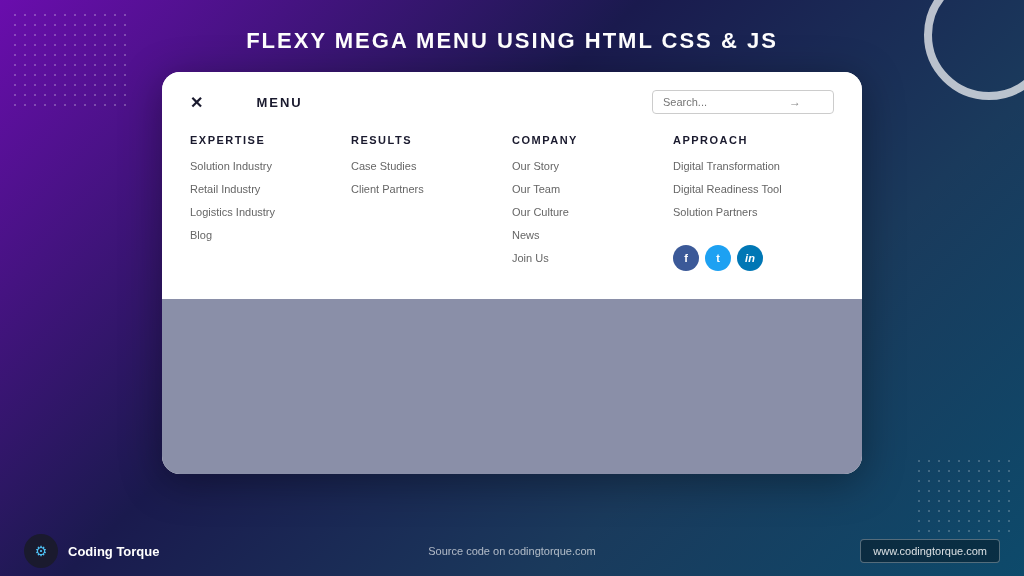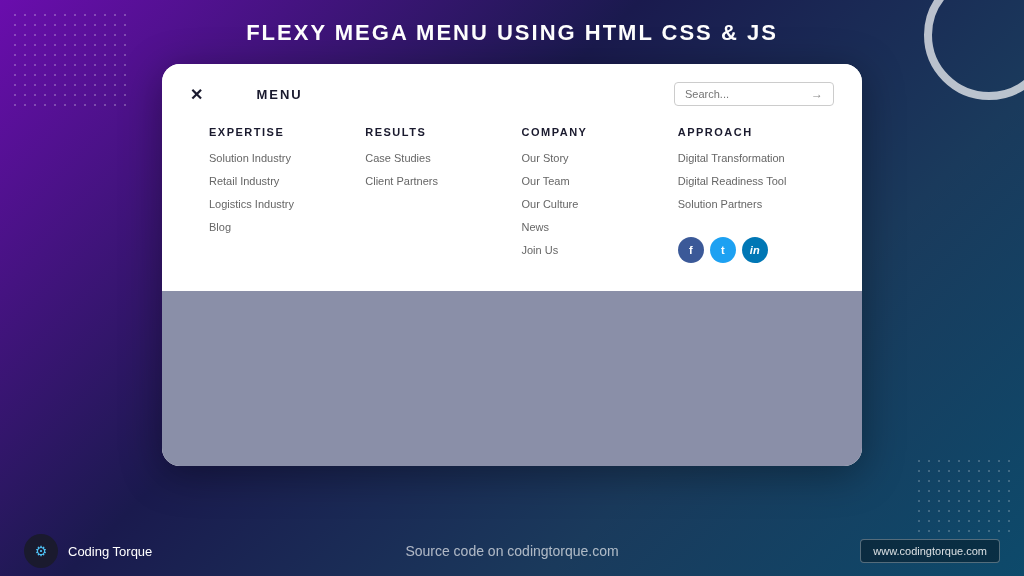--- a/index.html
+++ b/index.html
@@ -47,21 +47,21 @@
     }
 
     
     .page-title {
       text-align: center;
       color: #ffffff;
       font-size: 22px;
       font-weight: 800;
       letter-spacing: 2px;
       text-transform: uppercase;
-      padding-top: 20px;
+      padding-top: 28px;
       padding-bottom: 18px;
     }
 
     
     .card {
       position: relative;
       margin: 0 auto;
       width: 700px;
       background: #f5f5f5;
       border-radius: 18px;
@@ -107,42 +107,41 @@
 
     
     .search-box {
       display: flex;
       align-items: center;
       border: 1px solid #cccccc;
       border-radius: 4px;
       padding: 4px 10px;
       gap: 6px;
       background: #fff;
-      width: 160px;
+      width: 182px;
     }
 
     .search-box input {
       border: none;
       outline: none;
       font-size: 11px;
       color: #888;
       background: transparent;
       width: 120px;
     }
 
     .search-arrow {
       font-size: 12px;
       color: #888;
     }
 
     
     .nav-columns {
       display: flex;
       gap: 0;
-      margin-left: 19px;
     }
 
     .nav-col {
       flex: 1;
     }
 
     .nav-col-heading {
       font-size: 11px;
       font-weight: 800;
       letter-spacing: 1.5px;
@@ -225,28 +224,28 @@
       display: flex;
       align-items: center;
       justify-content: center;
       font-size: 14px;
       color: #4fc3f7;
     }
 
     .brand-name {
       color: #ffffff;
       font-size: 13px;
-      font-weight: 400;
+      font-weight: 700;
     }
 
     .footer-source {
       position: absolute;
       left: 50%;
       transform: translateX(-50%);
-      font-size: 14px;
+      font-size: 11px;
       color: rgba(255,255,255,0.65);
     }
 
     .footer-url {
       background: rgba(0,0,0,0.35);
       border: 1px solid rgba(255,255,255,0.3);
       border-radius: 4px;
       padding: 5px 12px;
       font-size: 11px;
       color: rgba(255,255,255,0.85);

